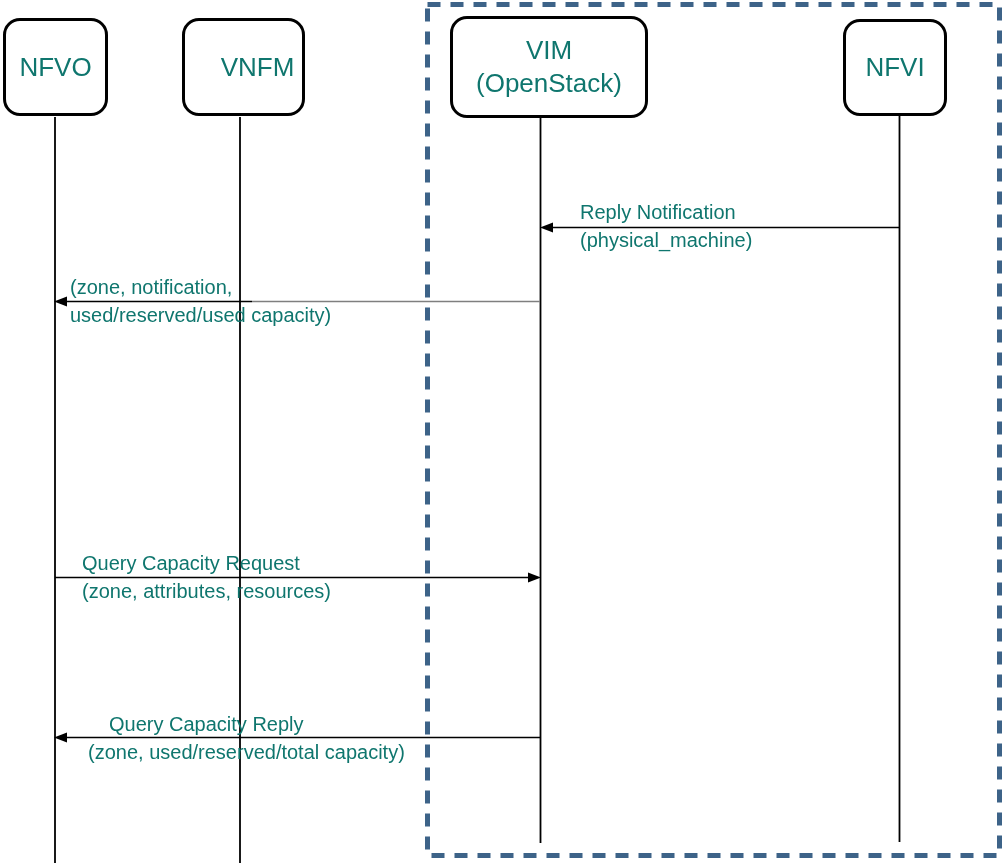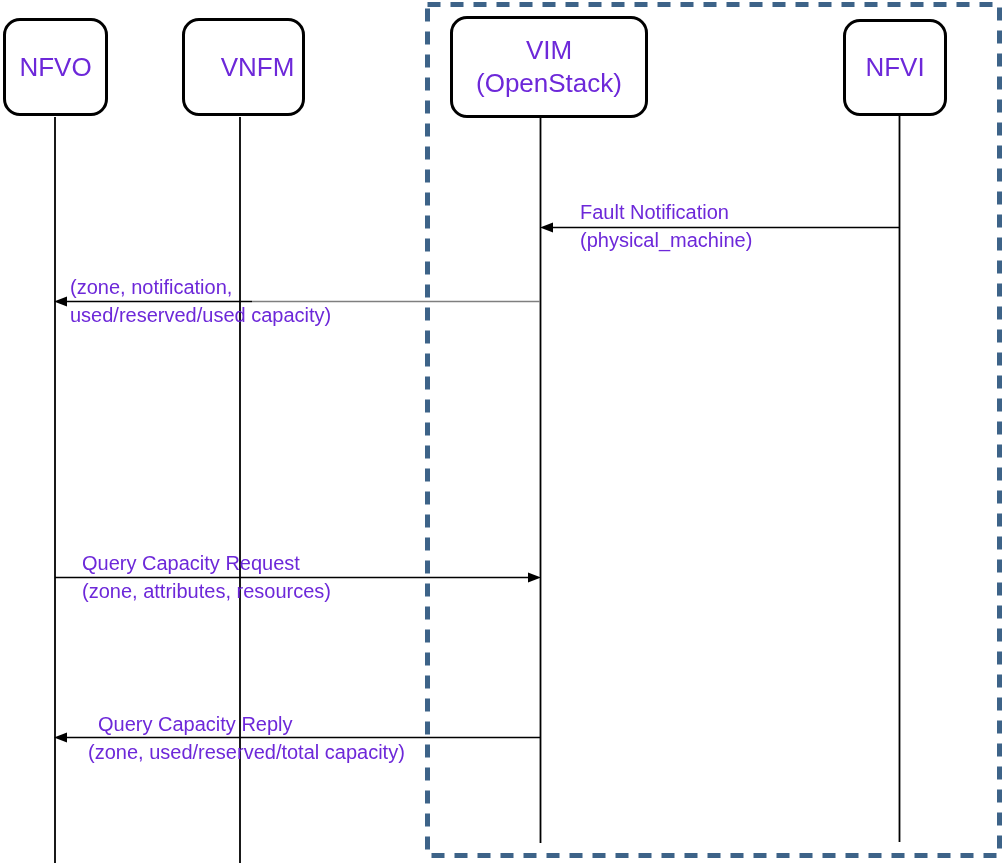--- a/index.html
+++ b/index.html
@@ -7,21 +7,21 @@
     padding: 0;
     background: #ffffff;
   }
   #stage {
     position: relative;
     width: 1006px;
     height: 863px;
     background: #ffffff;
     overflow: hidden;
     font-family: "Liberation Sans", sans-serif;
-    color: #6d28d9;
+    color: #0f766e;
   }
   #diagram-svg {
     position: absolute;
     left: 0;
     top: 0;
   }
   .dashed-rect {
     fill: none;
     stroke: #3d6388;
     stroke-width: 5;
@@ -64,21 +64,21 @@
     position: absolute;
     font-size: 20px;
     line-height: 28px;
     white-space: nowrap;
   }
   .msg-label span { display: block; }
   #msg1-label { left: 580px; top: 198px; }
   #msg2-label { left: 70px;  top: 273px; }
   #msg3-label { left: 70px;  top: 549px; margin-left: 12px; }
   #msg4-label { left: 88px;  top: 710px; }
-  #msg4-label .indent1 { margin-left: 10px; }
+  #msg4-label .indent1 { margin-left: 21px; }
 </style>
 </head>
 <body>
 
 <div id="stage">
 
   <svg id="diagram-svg" viewBox="0 0 1006 863" width="1006" height="863">
     <rect class="dashed-rect" x="427.5" y="4.5" width="572" height="851"></rect>
 
     <line class="lifeline" x1="55" y1="117" x2="55" y2="863"></line>
@@ -111,21 +111,21 @@
   <div class="actor-box" id="actor-vim">
     <span>VIM</span>
     <span>(OpenStack)</span>
   </div>
 
   <div class="actor-box" id="actor-nfvi">
     <span>NFVI</span>
   </div>
 
   <div class="msg-label" id="msg1-label">
-    <span>Fault Notification</span>
+    <span>Reply Notification</span>
     <span>(physical_machine)</span>
   </div>
 
   <div class="msg-label" id="msg2-label">
     <span>(zone, notification,</span>
     <span>used/reserved/used capacity)</span>
   </div>
 
   <div class="msg-label" id="msg3-label">
     <span>Query Capacity Request</span>

